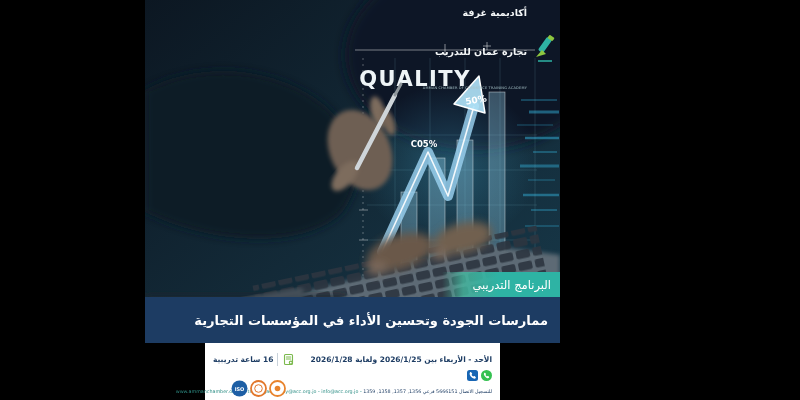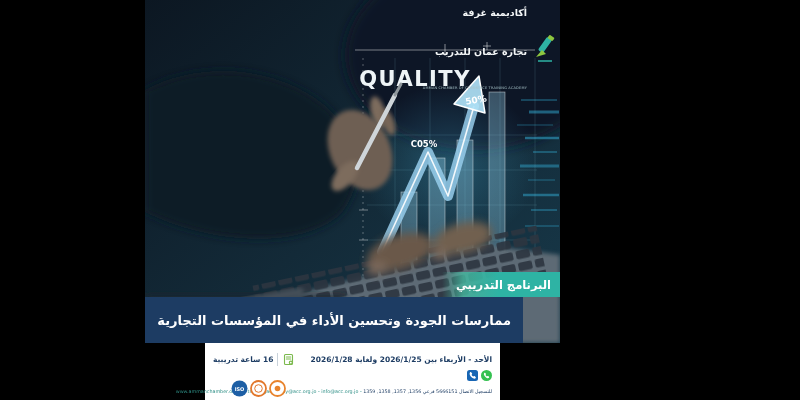--- a/index.html
+++ b/index.html
@@ -16,22 +16,22 @@
   .logo-left .tg{color:#9fc8c3;font-size:4.5px;margin-top:1px;}
   .logo-right{position:absolute;top:8px;right:4px;display:flex;align-items:center;gap:5px;}
   .logo-right .txt{display:flex;flex-direction:column;align-items:flex-end;line-height:1.12;gap:28px;}
   .logo-right .ar{color:#f4f7f8;font-weight:bold;font-size:9.5px;}
   .logo-right .en{color:#a8c4c9;font-size:3.5px;letter-spacing:.2px;margin-top:1.5px;}
 
   
   .badge-bar{position:absolute;top:272px;right:0;width:118px;height:25px;
      background:linear-gradient(90deg,rgba(46,179,164,0) 0%,rgba(70,185,160,.8) 18%,#2eb3a4 48%);
      display:flex;align-items:center;justify-content:flex-end;padding-right:9px;box-sizing:border-box;}
-  .badge-bar span{color:#fff;font-weight:bold;font-size:11.5px;}
-  .title-bar{position:absolute;top:297px;left:0;width:378px;height:46px;background:#1d3c63;
+  .badge-bar span{color:#fff;font-weight:normal;font-size:11.5px;}
+  .title-bar{position:absolute;top:297px;left:0;width:415px;height:46px;background:#1d3c63;
      display:flex;align-items:center;justify-content:flex-end;padding-right:12px;box-sizing:border-box;}
   .title-bar span{color:#fff;font-weight:bold;font-size:13px;}
 
   
   .info-band{position:absolute;top:343px;left:60px;width:295px;height:57px;background:#fff;}
   .row1{position:absolute;top:6px;left:8px;right:8px;height:20px;display:flex;
         justify-content:space-between;align-items:center;}
   .detail{display:flex;align-items:center;gap:4px;}
   .detail .lbl{color:#1d3c63;font-weight:bold;font-size:7.5px;white-space:nowrap;}
   .vdiv{width:1px;height:13px;background:#c9d2da;}

